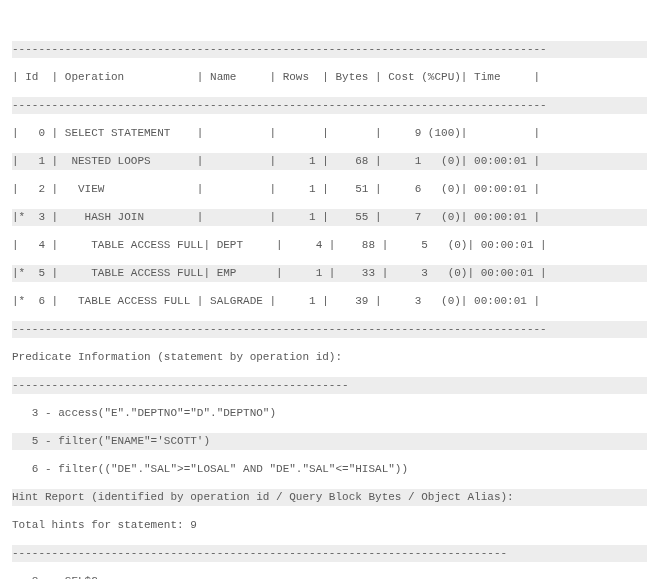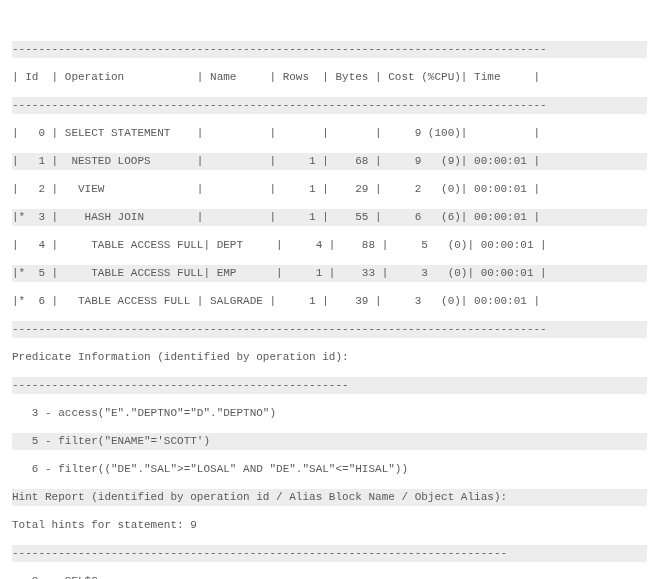--- a/index.html
+++ b/index.html
@@ -21,32 +21,32 @@
   }
 </style>
 </head>
 <body>
 
 
 <span class="line shade">---------------------------------------------------------------------------------</span>
 <span class="line">| Id  | Operation           | Name     | Rows  | Bytes | Cost (%CPU)| Time     |</span>
 <span class="line shade">---------------------------------------------------------------------------------</span>
 <span class="line">|   0 | SELECT STATEMENT    |          |       |       |     9 (100)|          |</span>
-<span class="line shade">|   1 |  NESTED LOOPS       |          |     1 |    68 |     9   (9)| 00:00:01 |</span>
-<span class="line">|   2 |   VIEW              |          |     1 |    29 |     2   (0)| 00:00:01 |</span>
-<span class="line shade">|*  3 |    HASH JOIN        |          |     1 |    55 |     6   (6)| 00:00:01 |</span>
+<span class="line shade">|   1 |  NESTED LOOPS       |          |     1 |    68 |     1   (0)| 00:00:01 |</span>
+<span class="line">|   2 |   VIEW              |          |     1 |    51 |     6   (0)| 00:00:01 |</span>
+<span class="line shade">|*  3 |    HASH JOIN        |          |     1 |    55 |     7   (0)| 00:00:01 |</span>
 <span class="line">|   4 |     TABLE ACCESS FULL| DEPT     |     4 |    88 |     5   (0)| 00:00:01 |</span>
 <span class="line shade">|*  5 |     TABLE ACCESS FULL| EMP      |     1 |    33 |     3   (0)| 00:00:01 |</span>
 <span class="line">|*  6 |   TABLE ACCESS FULL | SALGRADE |     1 |    39 |     3   (0)| 00:00:01 |</span>
 <span class="line shade">---------------------------------------------------------------------------------</span>
-<span class="line">Predicate Information (identified by operation id):</span>
+<span class="line">Predicate Information (statement by operation id):</span>
 <span class="line shade">---------------------------------------------------</span>
 <span class="line">   3 - access("E"."DEPTNO"="D"."DEPTNO")</span>
 <span class="line shade">   5 - filter("ENAME"='SCOTT')</span>
 <span class="line">   6 - filter(("DE"."SAL"&gt;="LOSAL" AND "DE"."SAL"&lt;="HISAL"))</span>
-<span class="line shade">Hint Report (identified by operation id / Alias Block Name / Object Alias):</span>
+<span class="line shade">Hint Report (identified by operation id / Query Block Bytes / Object Alias):</span>
 <span class="line">Total hints for statement: 9</span>
 <span class="line shade">---------------------------------------------------------------------------</span>
 <span class="line">   3 -  SEL$2</span>
 
 
 
 
 
 </body></html>

